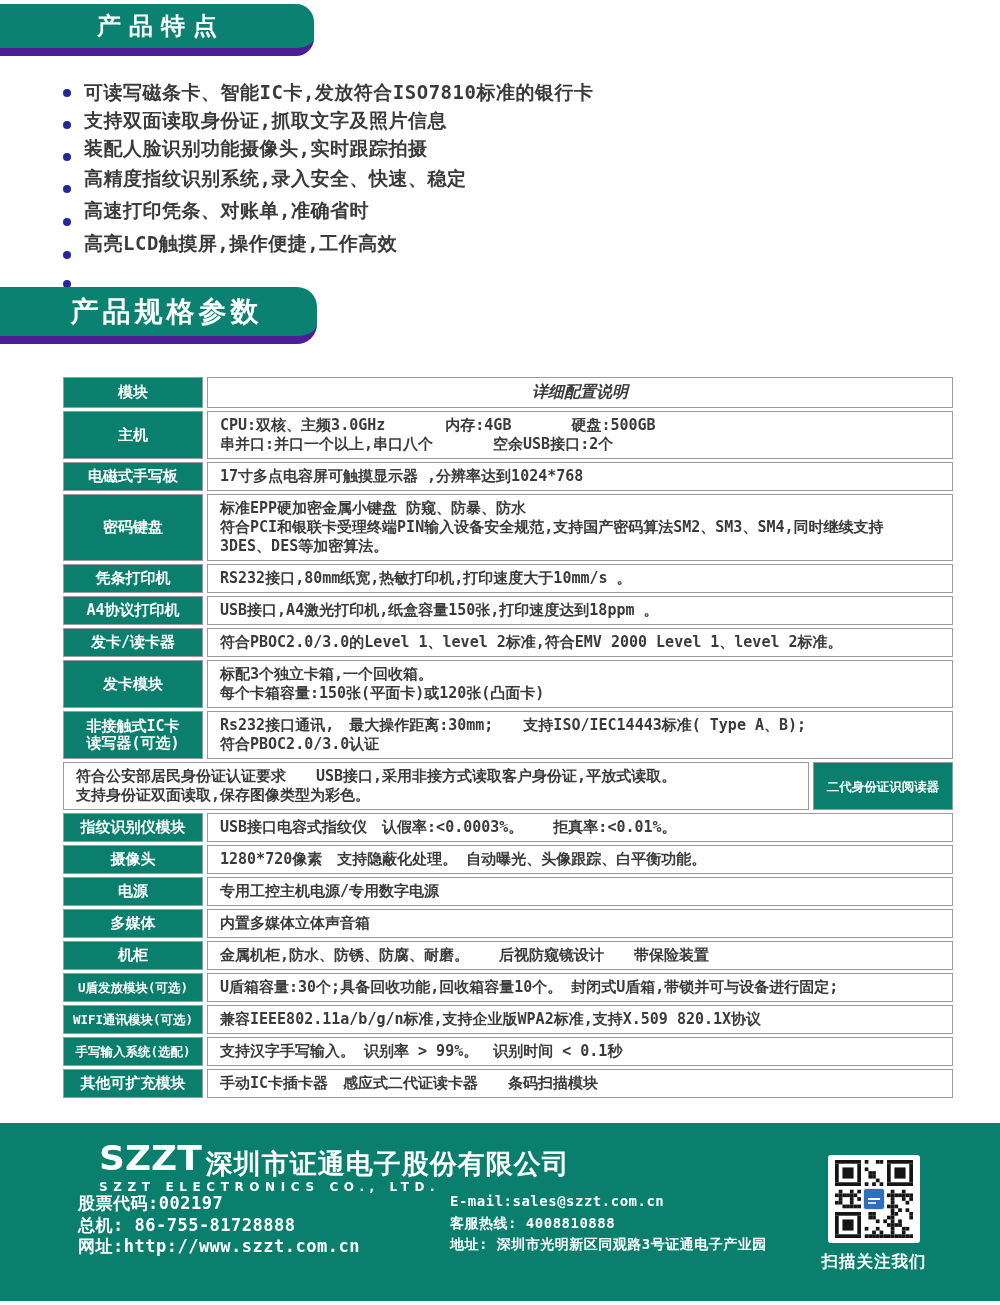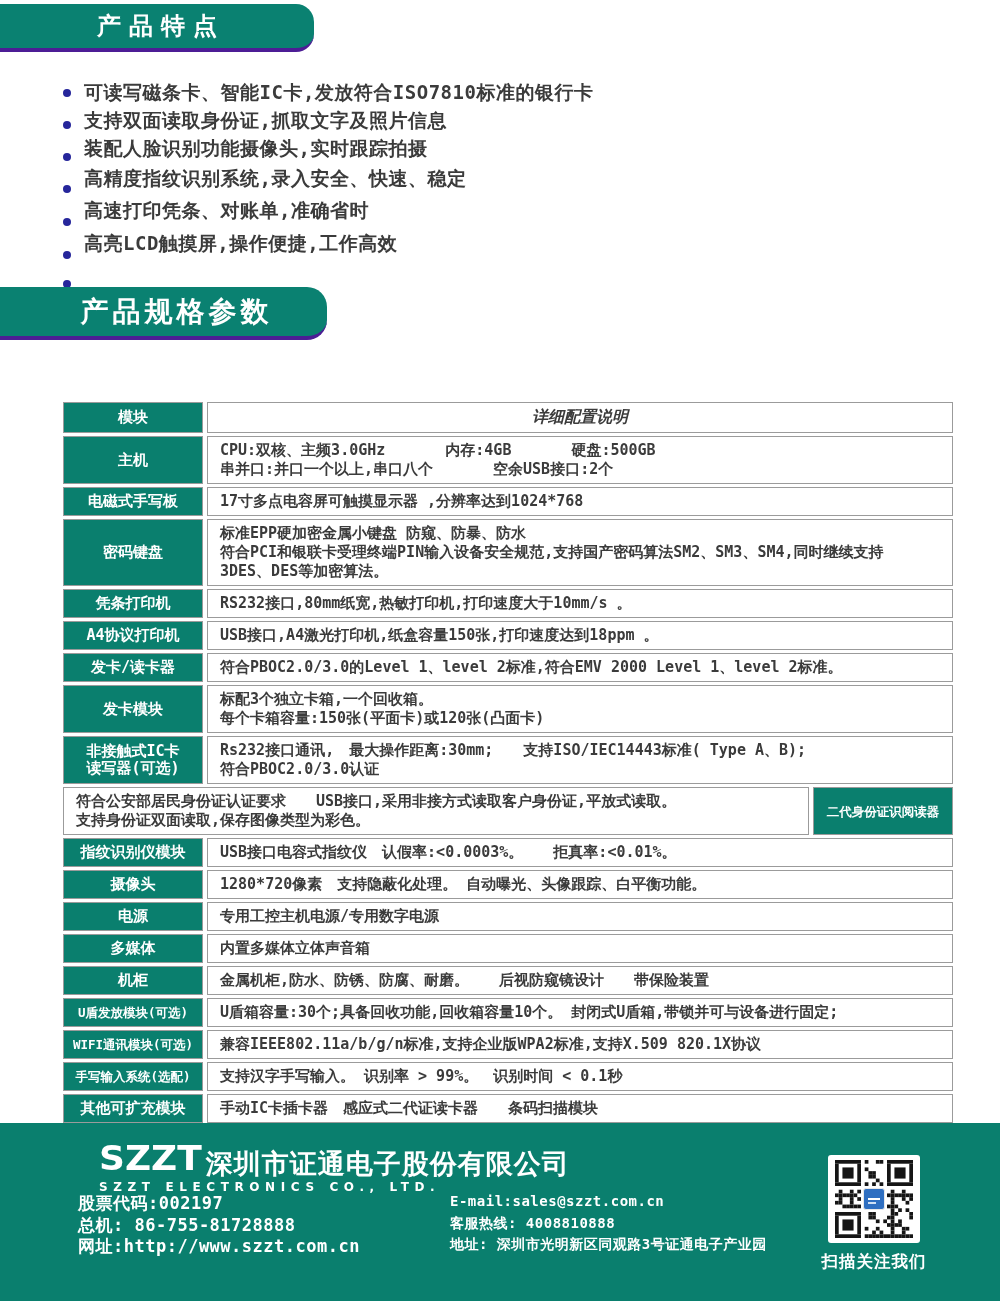--- a/index.html
+++ b/index.html
@@ -5,42 +5,42 @@
   html,body{margin:0;padding:0;}
   body{
     width:1000px;height:1305px;background:#ffffff;
     font-family:"DejaVu Sans Mono","DejaVu Sans",monospace;
     -webkit-font-smoothing:antialiased;
   }
   .page{position:relative;width:1000px;height:1305px;overflow:hidden;background:#fff;}
 
   
   .banner{
-    position:absolute;left:0;background:#0A8171;border-bottom:4px solid #4c1d95;
+    position:absolute;left:0;background:#0A8171;border-bottom:8px solid #4c1d95;
     color:#fff;font-weight:bold;display:flex;align-items:center;justify-content:center;
     font-family:"DejaVu Sans",sans-serif;
   }
   .banner-1{top:4px;width:306px;height:44px;border-radius:0 18px 18px 0;font-size:24px;letter-spacing:8px;padding-left:8px;}
-  .banner-2{top:287px;width:301px;height:49px;border-radius:0 20px 20px 0;font-size:28px;letter-spacing:4px;padding-left:26px;}
+  .banner-2{top:287px;width:301px;height:49px;border-radius:0 20px 20px 0;font-size:28px;letter-spacing:4px;padding-left:16px;}
 
   
   .features{position:absolute;left:63px;top:82px;width:900px;}
   .feature-item{display:flex;align-items:flex-start;margin-bottom:7px;min-height:21px;}
   .feature-item .dot{width:8px;height:8px;border-radius:50%;background:#26269B;margin-right:13px;flex:none;}
   .feature-item:nth-child(1) .dot{margin-top:7px}
   .feature-item:nth-child(2) .dot{margin-top:11px}
   .feature-item:nth-child(3) .dot{margin-top:15px}
   .feature-item:nth-child(4) .dot{margin-top:17px}
   .feature-item:nth-child(5) .dot{margin-top:18px}
   .feature-item:nth-child(6) .dot{margin-top:18px}
   .feature-item:nth-child(7) .dot{margin-top:14px}
   .feature-item .ftext{font-size:19px;font-weight:bold;color:#3b3b3b;line-height:21px;letter-spacing:0.5px;white-space:pre-wrap;}
 
   
-  .specs{position:absolute;left:63px;top:377px;width:890px;margin-top:25px;}
+  .specs{position:absolute;left:63px;top:377px;width:890px;}
   .spec-row{display:flex;gap:4px;margin-bottom:3px;}
   .cell{border:1px solid #9b9b9b;box-sizing:border-box;}
   .mod{
     width:140px;flex:none;background:#0A7F6E;color:#ffffff;
     display:flex;align-items:center;justify-content:center;text-align:center;
     font-weight:bold;font-size:15px;line-height:17px;white-space:pre-line;padding:3px 2px;
   }
   .mod.sm{font-size:12.5px;}
   .det{flex:1;background:#ffffff;color:#3b3b3b;font-weight:bold;padding:4px 12px;min-height:27px;display:flex;flex-direction:column;justify-content:center;}
   .det-line{font-size:15px;line-height:19px;white-space:pre-wrap;}

